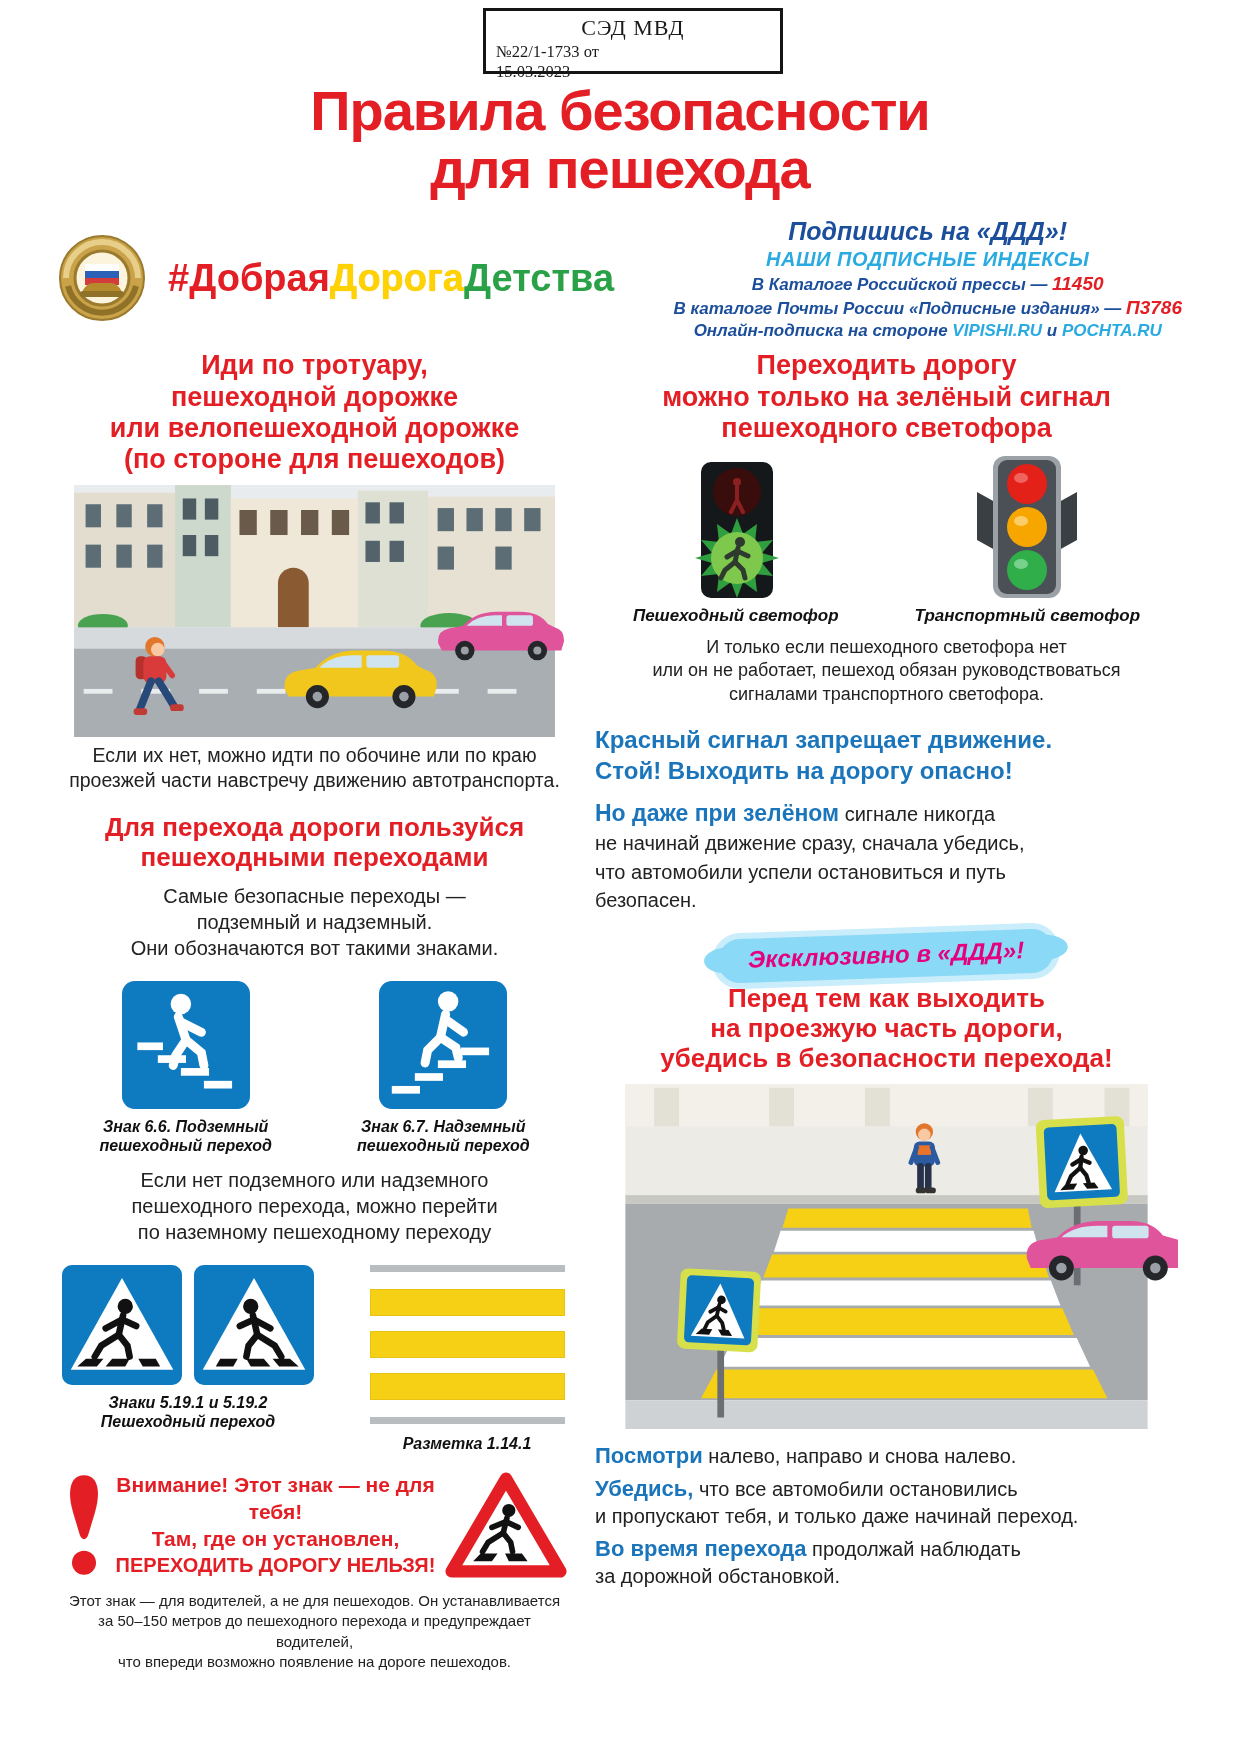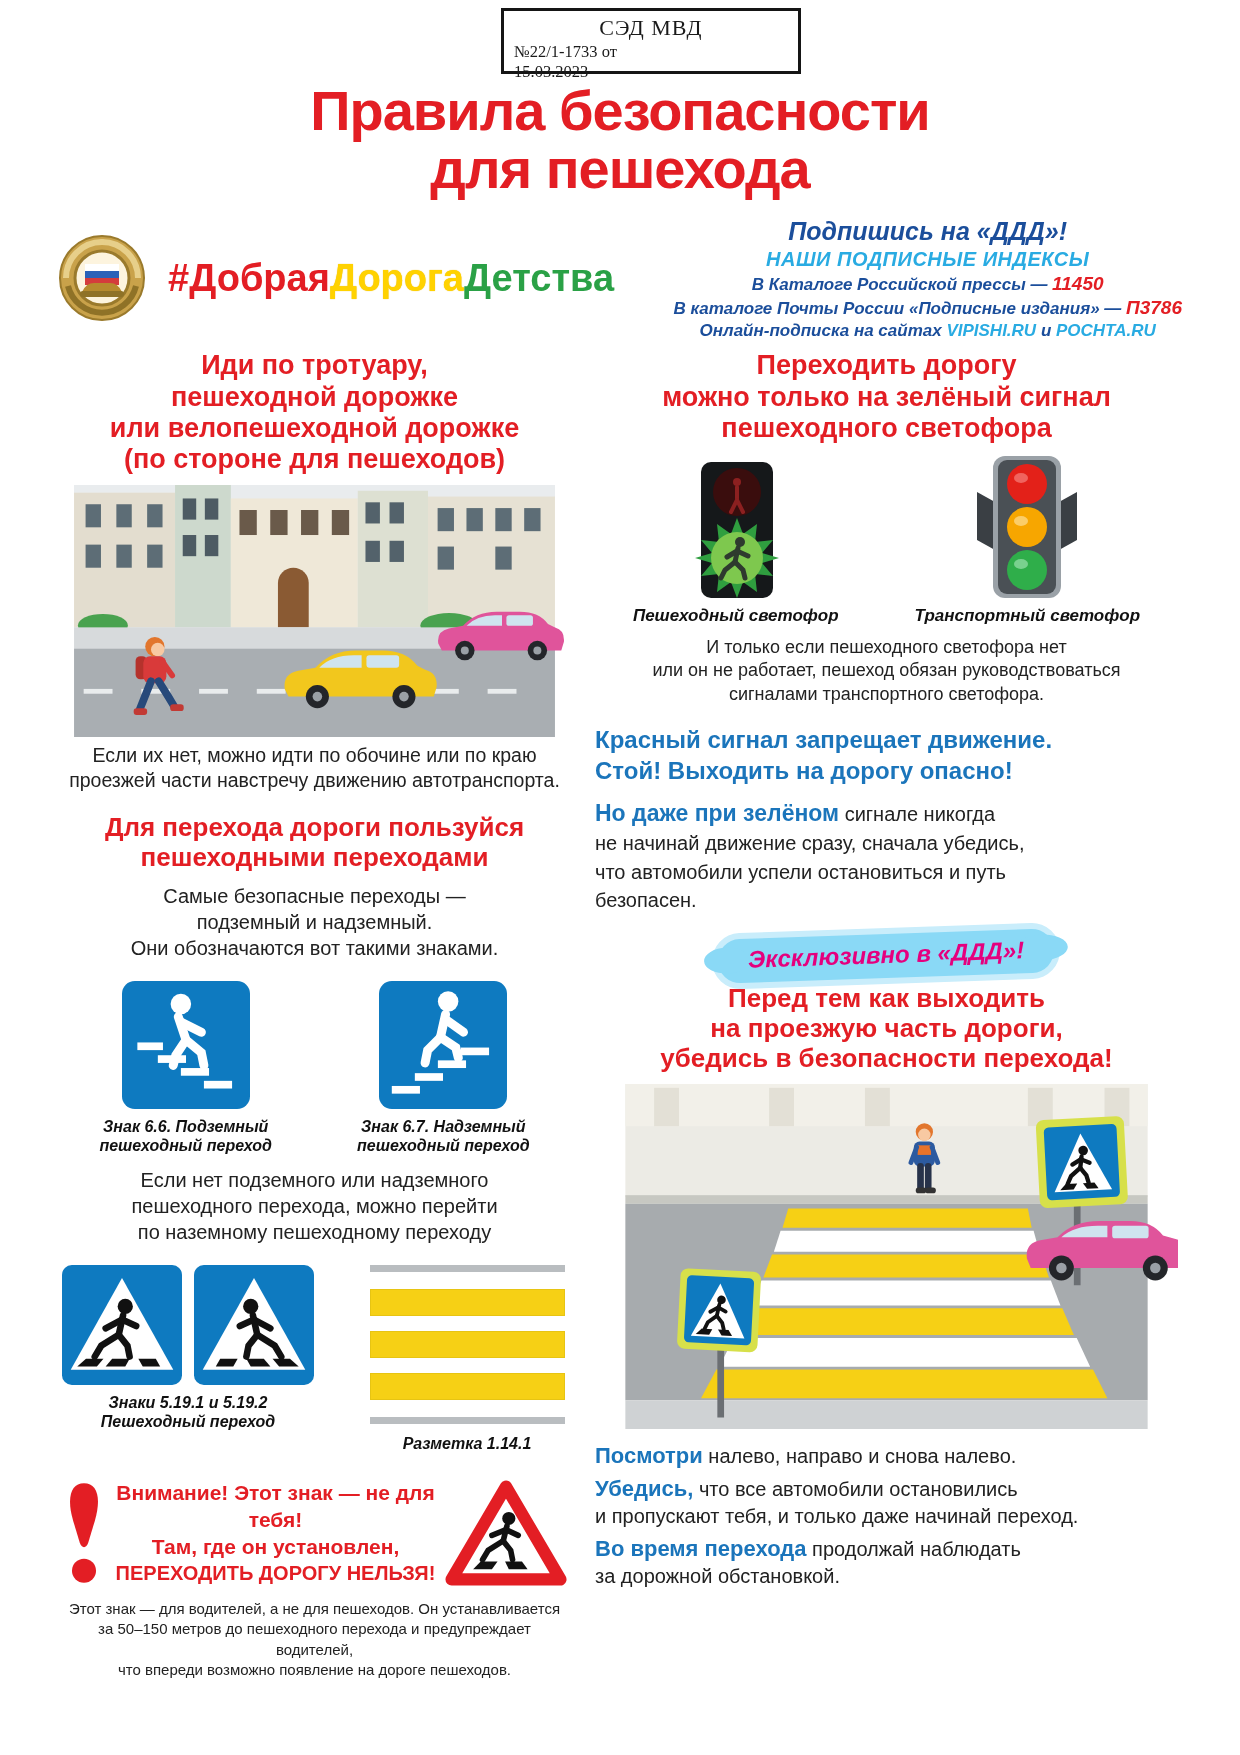--- a/index.html
+++ b/index.html
@@ -3,21 +3,21 @@
 <meta charset="utf-8">
 <style>
   html,body{margin:0;padding:0;}
   body{
     width:1240px;height:1755px;background:#ffffff;position:relative;
     font-family:"Liberation Sans", sans-serif;color:#1a1a1a;overflow:hidden;
   }
   .pre{white-space:pre-line;}
   
   .stamp{
-    position:absolute;left:501px;top:8px;width:300px;height:66px;
+    position:absolute;left:483px;top:8px;width:300px;height:66px;
     border:3px solid #151515;background:#fff;
     font-family:"Liberation Serif", serif;box-sizing:border-box;padding:4px 10px 2px;
   }
   .stamp-title{text-align:center;font-size:22px;letter-spacing:1px;}
   .stamp-no{font-size:16.5px;margin-top:2px;line-height:1.1;}
   
   .main-title{
     margin-top:82px;text-align:center;color:#e31e24;font-weight:800;
     font-size:56px;line-height:1.04;letter-spacing:-1px;
   }
@@ -48,21 +48,21 @@
   .signs-row{display:flex;justify-content:center;gap:85px;margin-top:14px;}
   .sign-block{display:flex;flex-direction:column;align-items:center;gap:8px;}
   .crossing-row{display:flex;justify-content:space-between;align-items:flex-start;margin-top:12px;}
   .signs519{display:flex;gap:12px;}
   .signs519-wrap{display:flex;flex-direction:column;align-items:center;gap:8px;}
   .marking-wrap{display:flex;flex-direction:column;align-items:center;gap:10px;width:200px;}
   .marking{width:195px;}
   .mk-gray{height:7px;background:#b9bdc0;}
   .mk-yellow{height:25px;background:#f6d015;border:1px solid #e7c413;}
   .mk-sp-lg{height:17px;} .mk-sp-sm{height:15px;}
-  .warning-row{display:flex;align-items:center;margin-top:26px;gap:8px;}
+  .warning-row{display:flex;align-items:center;margin-top:18px;gap:8px;}
   .warn-text{flex:1;text-align:center;color:#e31e24;font-weight:800;line-height:1.28;font-size:21px;}
   .warn-text .big{font-size:20px;}
   .note-t{font-size:15px;text-align:center;line-height:1.35;margin-top:12px;color:#222;}
   
   .lights-row{display:flex;justify-content:space-around;align-items:flex-end;margin-top:10px;}
   .light-block{display:flex;flex-direction:column;align-items:center;gap:6px;}
   .blue-strong{color:#1b75bb;font-weight:800;}
   .blue1-t{font-size:24px;line-height:1.3;margin-top:14px;}
   .para-green{font-size:20px;line-height:1.42;margin-top:10px;color:#222;}
   .para-green .lead{font-size:23px;}
@@ -111,21 +111,21 @@
       <circle cx="44" cy="8" r="3" fill="#e7cf8a"></circle>
     </svg>
     <div class="hashtag">
       <span class="ht-red">#Добрая</span><span class="ht-yellow">Дорога</span><span class="ht-green">Детства</span>
     </div>
     <div class="subscribe">
       <div class="sub-title">Подпишись на «ДДД»!</div>
       <div class="sub-sub">НАШИ ПОДПИСНЫЕ ИНДЕКСЫ</div>
       <div class="sub-line"><span>В Каталоге Российской прессы — </span><span class="sub-index">11450</span></div>
       <div class="sub-line"><span>В каталоге Почты России «Подписные издания» — </span><span class="sub-index">П3786</span></div>
-      <div class="sub-line"><span>Онлайн-подписка на сайтах </span><span class="sub-site">VIPISHI.RU</span><span> и </span><span class="sub-site">POCHTA.RU</span></div>
+      <div class="sub-line"><span>Онлайн-подписка на стороне </span><span class="sub-site">VIPISHI.RU</span><span> и </span><span class="sub-site">POCHTA.RU</span></div>
     </div>
   </div>
 
   <div class="columns">
 
     <div class="col-left">
       <div class="red-h h27 pre">Иди по тротуару,
 пешеходной дорожке
 или велопешеходной дорожке
 (по стороне для пешеходов)</div>

